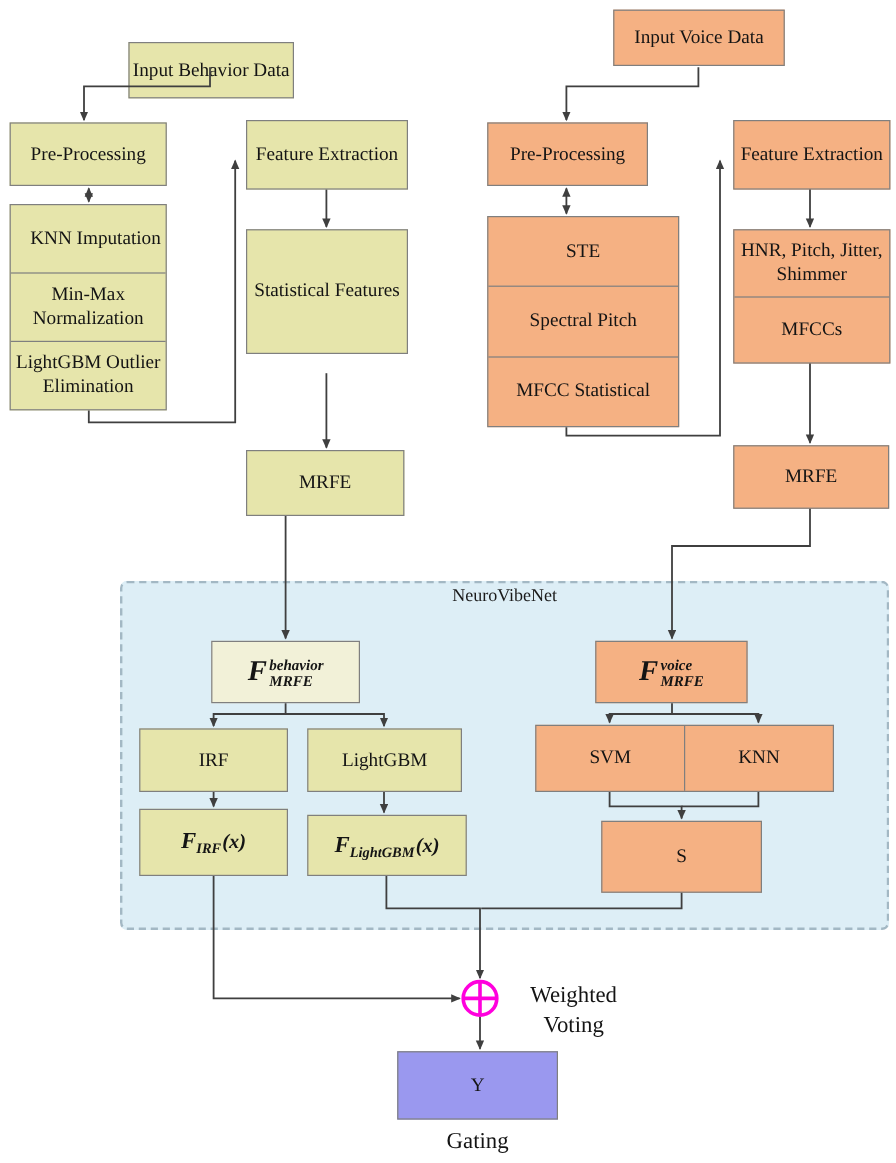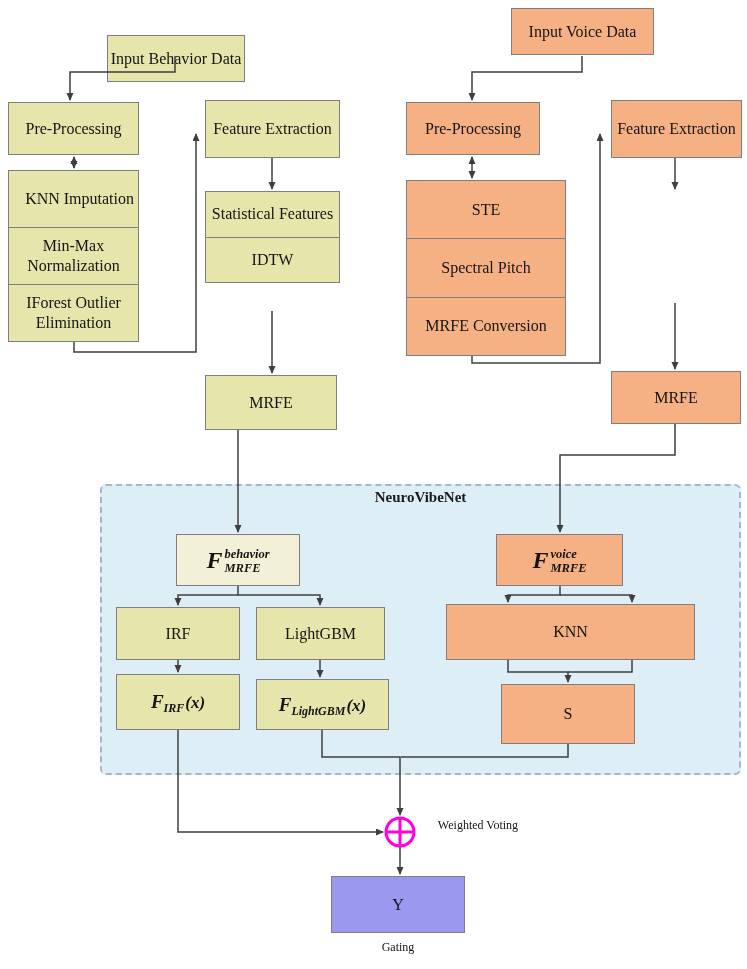--- a/index.html
+++ b/index.html
@@ -18,72 +18,75 @@
         text-align:center;padding:2px 4px;line-height:1.25;font-size:16px;}
   .cell + .cell{border-top:1px solid var(--border,#7f7f7f);}
   .hsplit{position:absolute;border:1px solid var(--border,#7f7f7f);display:flex;
           flex-direction:row;box-sizing:border-box;}
   .hcell{flex:1;display:flex;align-items:center;justify-content:center;
          text-align:center;font-size:16px;}
   .hcell + .hcell{border-left:1px solid var(--border,#7f7f7f);}
   .panel{position:absolute;background:var(--panelbg,#ddeef6);
          border:2px dashed var(--panelborder,#a3b8c4);border-radius:6px;box-sizing:border-box;}
   .panel-title{position:absolute;text-align:center;font-size:15px;color:#1a1a1a;}
-  .label-text{position:absolute;font-size:12px;line-height:1.3;text-align:center;}
+  .label-text{position:absolute;font-size:19px;line-height:1.3;text-align:center;}
   .math{display:inline-flex;align-items:center;font-style:italic;font-weight:bold;}
   .mbase{font-size:24px;line-height:1;}
   .mstack{display:inline-flex;flex-direction:column;align-items:flex-start;
           line-height:1;font-size:12.5px;margin-left:2px;transform:translateY(1px);font-family:Liberation Serif, serif;}
   .msup{margin-bottom:2px;}
   .fx{display:inline-flex;align-items:baseline;font-style:italic;font-weight:bold;font-size:19px;}
   .fx-sub{font-size:12px;transform:translateY(4px);}
   .fx-arg{font-size:17px;margin-left:1px;}
   svg.flow{position:absolute;left:0;top:0;pointer-events:none;}
   .flowline{fill:none;stroke:var(--line,#3f3f3f);stroke-width:1.5;}
   .voteline{fill:none;stroke:var(--magenta,#ff00dd);stroke-width:3;}
 </style>
 </head>
 <body>
 
 <div class="canvas">
 
   <div class="panel" style="left:100px;top:484px;width:641px;height:291px;"></div>
-  <div class="panel-title" style="left:100px;top:489px;width:641px;font-weight:bold;">NeuroVibeNet</div>
+  <div class="panel-title" style="left:100px;top:489px;width:641px;">NeuroVibeNet</div>
 
   <div class="box khaki" style="left:107px;top:8px;width:138px;height:47px;margin-top:27px;">Input Behavior Data</div>
 
   <div class="box khaki" style="left:8px;top:102px;width:131px;height:53px;">Pre-Processing</div>
 
   <div class="box khaki" style="left:205px;top:100px;width:135px;height:58px;">Feature Extraction</div>
 
   <div class="stack khaki" style="left:8px;top:170px;width:131px;height:172px;align-items:flex-end;">
     <div class="cell">KNN Imputation</div>
     <div class="cell">Min-Max Normalization</div>
-    <div class="cell">IForest Outlier Elimination</div>
+    <div class="cell">LightGBM Outlier Elimination</div>
   </div>
 
-  <div class="stack khaki" style="left:205px;top:191px;width:135px;height:92px;">
+  <div class="stack khaki" style="left:205px;top:191px;width:135px;height:104px;">
     <div class="cell">Statistical Features</div>
-    <div class="cell">IDTW</div>
   </div>
 
   <div class="box khaki" style="left:205px;top:375px;width:132px;height:55px;">MRFE</div>
 
   <div class="box orange" style="left:511px;top:8px;width:143px;height:47px;">Input Voice Data</div>
 
   <div class="box orange" style="left:406px;top:102px;width:134px;height:53px;">Pre-Processing</div>
 
   <div class="box orange" style="left:611px;top:100px;width:131px;height:58px;">Feature Extraction</div>
 
   <div class="stack orange" style="left:406px;top:180px;width:160px;height:176px;">
     <div class="cell">STE</div>
     <div class="cell">Spectral Pitch</div>
-    <div class="cell">MRFE Conversion</div>
+    <div class="cell">MFCC Statistical</div>
   </div>
 
+  <div class="stack orange" style="left:611px;top:191px;width:131px;height:112px;">
+    <div class="cell">HNR, Pitch, Jitter, Shimmer</div>
+    <div class="cell">MFCCs</div>
+  </div>
 
   <div class="box orange" style="left:611px;top:371px;width:130px;height:53px;">MRFE</div>
 
   <div class="box khaki-light" style="left:176px;top:534px;width:124px;height:52px;">
     <span class="math">
       <span class="mbase">F</span>
         <span class="mstack">
           <span class="msup">behavior</span>
           <span class="msub">MRFE</span>
         </span>
@@ -114,20 +117,21 @@
 
   <div class="box khaki" style="left:256px;top:679px;width:133px;height:51px;">
     <span class="fx">
       <span>F</span>
         <span class="fx-sub">LightGBM</span>
         <span class="fx-arg">(x)</span>
     </span>
   </div>
 
   <div class="hsplit orange" style="left:446px;top:604px;width:249px;height:56px;">
+    <div class="hcell">SVM</div>
     <div class="hcell">KNN</div>
   </div>
 
   <div class="box orange" style="left:501px;top:684px;width:134px;height:60px;">S</div>
 
   <div class="label-text" style="left:433px;top:818px;width:90px;">Weighted Voting</div>
 
   <div class="box purple" style="left:331px;top:876px;width:134px;height:57px;">Y</div>
 
   <div class="label-text" style="left:338px;top:940px;width:120px;">Gating</div>

